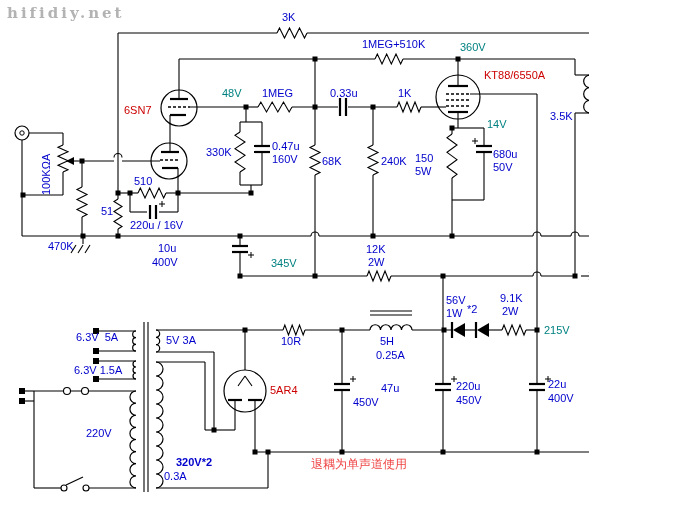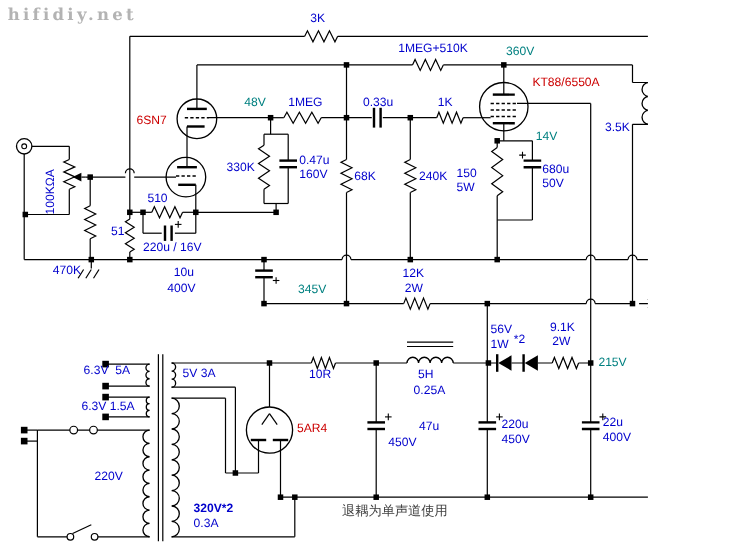--- a/index.html
+++ b/index.html
@@ -4,21 +4,21 @@
 <style>
   html,body{margin:0;padding:0;background:#fff;}
   #stage{position:relative;width:589px;height:505px;background:#ffffff;overflow:hidden;
          font-family:"Liberation Sans",sans-serif;}
   #wires{position:absolute;left:0;top:0;}
   .lbl{position:absolute;font-size:11px;line-height:12px;white-space:pre;}
   .blue{color:#0000cc;}
   .teal{color:#008080;}
   .red{color:#cc0000;}
   .blk{color:#000000;text-align:center;}
-  .cn{font-size:12px;color:#404040;}
+  .cn{font-size:12px;color:#ef4444;}
   .vtext{transform:rotate(-90deg);transform-origin:left top;}
   .logo{position:absolute;left:7px;top:4px;font-family:"DejaVu Serif",serif;font-weight:bold;
         font-size:15px;letter-spacing:3px;color:#b3b3b3;}
   .wm{position:absolute;left:523px;top:448px;font-family:"Liberation Sans",sans-serif;
       font-weight:bold;font-style:italic;font-size:27px;color:#ececec;
       text-shadow:1px 1px 0 #d5d5d5, -1px -1px 0 #f8f8f8;}
 </style>
 </head>
 <body>
 
@@ -317,21 +317,21 @@
       <div class="lbl blue" style="left: 502px; top: 305px;">2W</div>
       <div class="lbl teal" style="left: 544px; top: 324px;">215V</div>
       <div class="lbl blue" style="left: 380px; top: 335px;">5H</div>
       <div class="lbl blue" style="left: 376px; top: 349px;">0.25A</div>
       <div class="lbl blue" style="left: 281px; top: 335px;">10R</div>
       <div class="lbl blue" style="left: 166px; top: 334px;">5V 3A</div>
       <div class="lbl blue" style="left: 76px; top: 331px;">6.3V  5A</div>
       <div class="lbl blue" style="left: 74px; top: 364px;">6.3V 1.5A</div>
       <div class="lbl blue" style="left: 86px; top: 427px;">220V</div>
       <div class="lbl blue" style="left: 176px; top: 456px; font-weight: bold;">320V*2</div>
-      <div class="lbl blue" style="left: 176px; top: 470px; text-align: center;">0.3A</div>
+      <div class="lbl blue" style="left: 164px; top: 470px; text-align: center;">0.3A</div>
       <div class="lbl red" style="left: 270px; top: 384px;">5AR4</div>
       <div class="lbl blue" style="left: 353px; top: 382px; margin-left: 28px;">47u</div>
       <div class="lbl blue" style="left: 353px; top: 396px;">450V</div>
       <div class="lbl blue" style="left: 456px; top: 380px;">220u</div>
       <div class="lbl blue" style="left: 456px; top: 394px;">450V</div>
       <div class="lbl blue" style="left: 548px; top: 378px;">22u</div>
       <div class="lbl blue" style="left: 548px; top: 392px;">400V</div>
     </div>
 </div>
 

